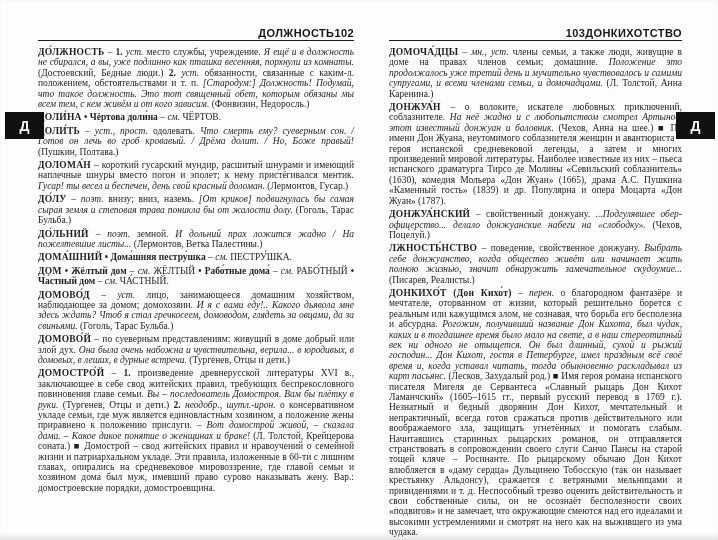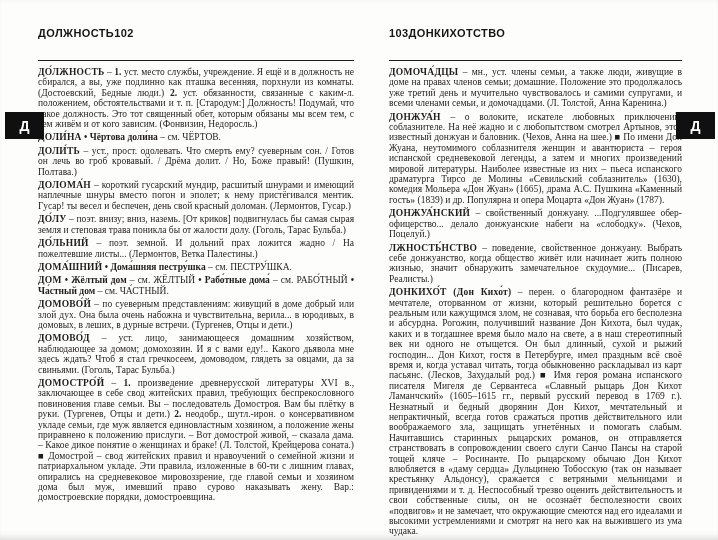--- a/index.html
+++ b/index.html
@@ -13,37 +13,37 @@
     width: 718px; height: 540px;
     background: #fdfdfb;
     overflow: hidden;
     color: #1f1d1b;
     box-shadow: inset 0 -7px 9px -7px rgba(0,0,0,0.22), inset 0 3px 6px -5px rgba(0,0,0,0.10);
   }
   .page { position: absolute; top: 27px; }
   .page-left  { left: 38px;  width: 316px; }
   .page-right { left: 389px; width: 293px; }
   .page-header {
-    display: flex; justify-content: flex-start; align-items: baseline;
+    display: flex; justify-content: flex-end; align-items: baseline;
     font-family: "Liberation Sans", sans-serif;
     font-size: 11px; font-weight: bold; letter-spacing: 0.4px;
     color: #151515;
     border-bottom: 1.5px solid #1c1c1c;
-    padding-bottom: 21px; margin-bottom: 6px;
+    padding-bottom: 1px; margin-bottom: 6px;
   }
   .entries { }
   .entry {
     margin: 0 0 3px 0;
     font-size: 9.5px; line-height: 10.4px;
     text-align: justify;
     color: #201e1c;
   }
   .seg-h { font-weight: bold; letter-spacing: 0.25px; }
   .seg-b { font-weight: bold; }
-  .seg-i { }
+  .seg-i { font-style: italic; }
   .tab {
     position: absolute;
     width: 39px; height: 27px;
     background: #101010; color: #ffffff;
     display: flex; align-items: center; justify-content: center;
     font-family: "Liberation Sans", sans-serif;
     font-size: 14px; font-weight: bold;
   }
   .tab-left  { left: 5px;   top: 112px; }
   .tab-right { left: 676px; top: 112px; }
@@ -60,22 +60,22 @@
     </div>
     <div class="entries">
         <p class="entry"><span class="seg-h">ДО́ЛЖНОСТЬ</span><span> – </span><span class="seg-b">1. </span><span class="seg-i">уст.</span><span> место службы, учреждение. </span><span class="seg-i">Я ещё и в должность не сбирался, а вы, уже подлинно как пташка весенняя, порхнули из комнаты.</span><span> (Достоевский, Бедные люди.) </span><span class="seg-b">2. </span><span class="seg-i">уст.</span><span> обязанности, связанные с каким-л. положением, обстоятельствами и т. п. </span><span class="seg-i">[Стародум:] Должность! Подумай, что такое должность. Это тот священный обет, которым обязаны мы всем тем, с кем живём и от кого зависим.</span><span> (Фонвизин, Недоросль.)</span></p>
         <p class="entry"><span class="seg-h">ДОЛИ́НА</span><span class="seg-b"> • Чёртова доли́на</span><span> – </span><span class="seg-i">см.</span><span> ЧЁРТОВ.</span></p>
         <p class="entry"><span class="seg-h">ДОЛИ́ТЬ</span><span> – </span><span class="seg-i">уст., прост.</span><span> одолевать. </span><span class="seg-i">Что смерть ему? суеверным сон. / Готов он лечь во гроб кровавый. / Дрёма долит. / Но, Боже правый!</span><span> (Пушкин, Полтава.)</span></p>
         <p class="entry"><span class="seg-h">ДОЛОМА́Н</span><span> – короткий гусарский мундир, расшитый шнурами и имеющий наплечные шнуры вместо погон и эполет; к нему пристёгивался ментик. </span><span class="seg-i">Гусар! ты весел и беспечен, день свой красный доломан.</span><span> (Лермонтов, Гусар.)</span></p>
         <p class="entry"><span class="seg-h">ДО́ЛУ</span><span> – </span><span class="seg-i">поэт.</span><span> внизу; вниз, наземь. </span><span class="seg-i">[От криков] подвигнулась бы самая сырая земля и степовая трава поникла бы от жалости долу.</span><span> (Гоголь, Тарас Бульба.)</span></p>
         <p class="entry"><span class="seg-h">ДО́ЛЬНИЙ</span><span> – </span><span class="seg-i">поэт.</span><span> земной. </span><span class="seg-i">И дольний прах ложится жадно / На пожелтевшие листы...</span><span> (Лермонтов, Ветка Палестины.)</span></p>
         <p class="entry"><span class="seg-h">ДОМА́ШНИЙ</span><span class="seg-b"> • Дома́шняя пестру́шка</span><span> – </span><span class="seg-i">см.</span><span> ПЕСТРУ́ШКА.</span></p>
         <p class="entry"><span class="seg-h">ДОМ</span><span class="seg-b"> • Жёлтый дом</span><span> – </span><span class="seg-i">см.</span><span> ЖЁЛТЫЙ </span><span class="seg-b">• Рабо́тные дома́</span><span> – </span><span class="seg-i">см.</span><span> РАБО́ТНЫЙ </span><span class="seg-b">• Ча́стный дом</span><span> – </span><span class="seg-i">см.</span><span> ЧА́СТНЫЙ.</span></p>
+        <p class="entry"><span class="seg-h">ДОМОВО́Д</span><span> – </span><span class="seg-i">уст.</span><span> лицо, занимающееся домашним хозяйством, наблюдающее за домом; домохозяин. </span><span class="seg-i">И я с вами еду!.. Какого дьявола мне здесь ждать? Чтоб я стал гречкосеем, домоводом, глядеть за овцами, да за свиньями.</span><span> (Гоголь, Тарас Бульба.)</span></p>
         <p class="entry"><span class="seg-h">ДОМОВО́Й</span><span> – по суеверным представлениям: живущий в доме добрый или злой дух. </span><span class="seg-i">Она была очень набожна и чувствительна, верила... в юродивых, в домовых, в леших, в дурные встречи.</span><span> (Тургенев, Отцы и дети.)</span></p>
-        <p class="entry"><span class="seg-h">ДОМОВО́Д</span><span> – </span><span class="seg-i">уст.</span><span> лицо, занимающееся домашним хозяйством, наблюдающее за домом; домохозяин. </span><span class="seg-i">И я с вами еду!.. Какого дьявола мне здесь ждать? Чтоб я стал гречкосеем, домоводом, глядеть за овцами, да за свиньями.</span><span> (Гоголь, Тарас Бульба.)</span></p>
         <p class="entry"><span class="seg-h">ДОМОСТРО́Й</span><span> – </span><span class="seg-b">1. </span><span>произведение древнерусской литературы XVI в., заключающее в себе свод житейских правил, требующих беспрекословного повиновения главе семьи. </span><span class="seg-i">Вы – последователь Домостроя. Вам бы плётку в руки.</span><span> (Тургенев, Отцы и дети.) </span><span class="seg-b">2. </span><span class="seg-i">неодобр., шутл.-ирон.</span><span> о консервативном укладе семьи, где муж является единовластным хозяином, а положение жены приравнено к положению прислуги. – </span><span class="seg-i">Вот домострой живой, – сказала дама. – Какое дикое понятие о женщинах и браке!</span><span> (Л. Толстой, Крейцерова соната.) ■ Домострой – свод житейских правил и нравоучений о семейной жизни и патриархальном укладе. Эти правила, изложенные в 60-ти с лишним главах, опирались на средневековое мировоззрение, где главой семьи и хозяином дома был муж, имевший право сурово наказывать жену. Вар.: домостроевские порядки, домостроевщина.</span></p>
       </div>
   </div>
 
   <div class="page page-right">
     <div class="page-header">
       <span>103</span>
       <span>ДОНКИХОТСТВО</span>
     </div>
     <div class="entries">

